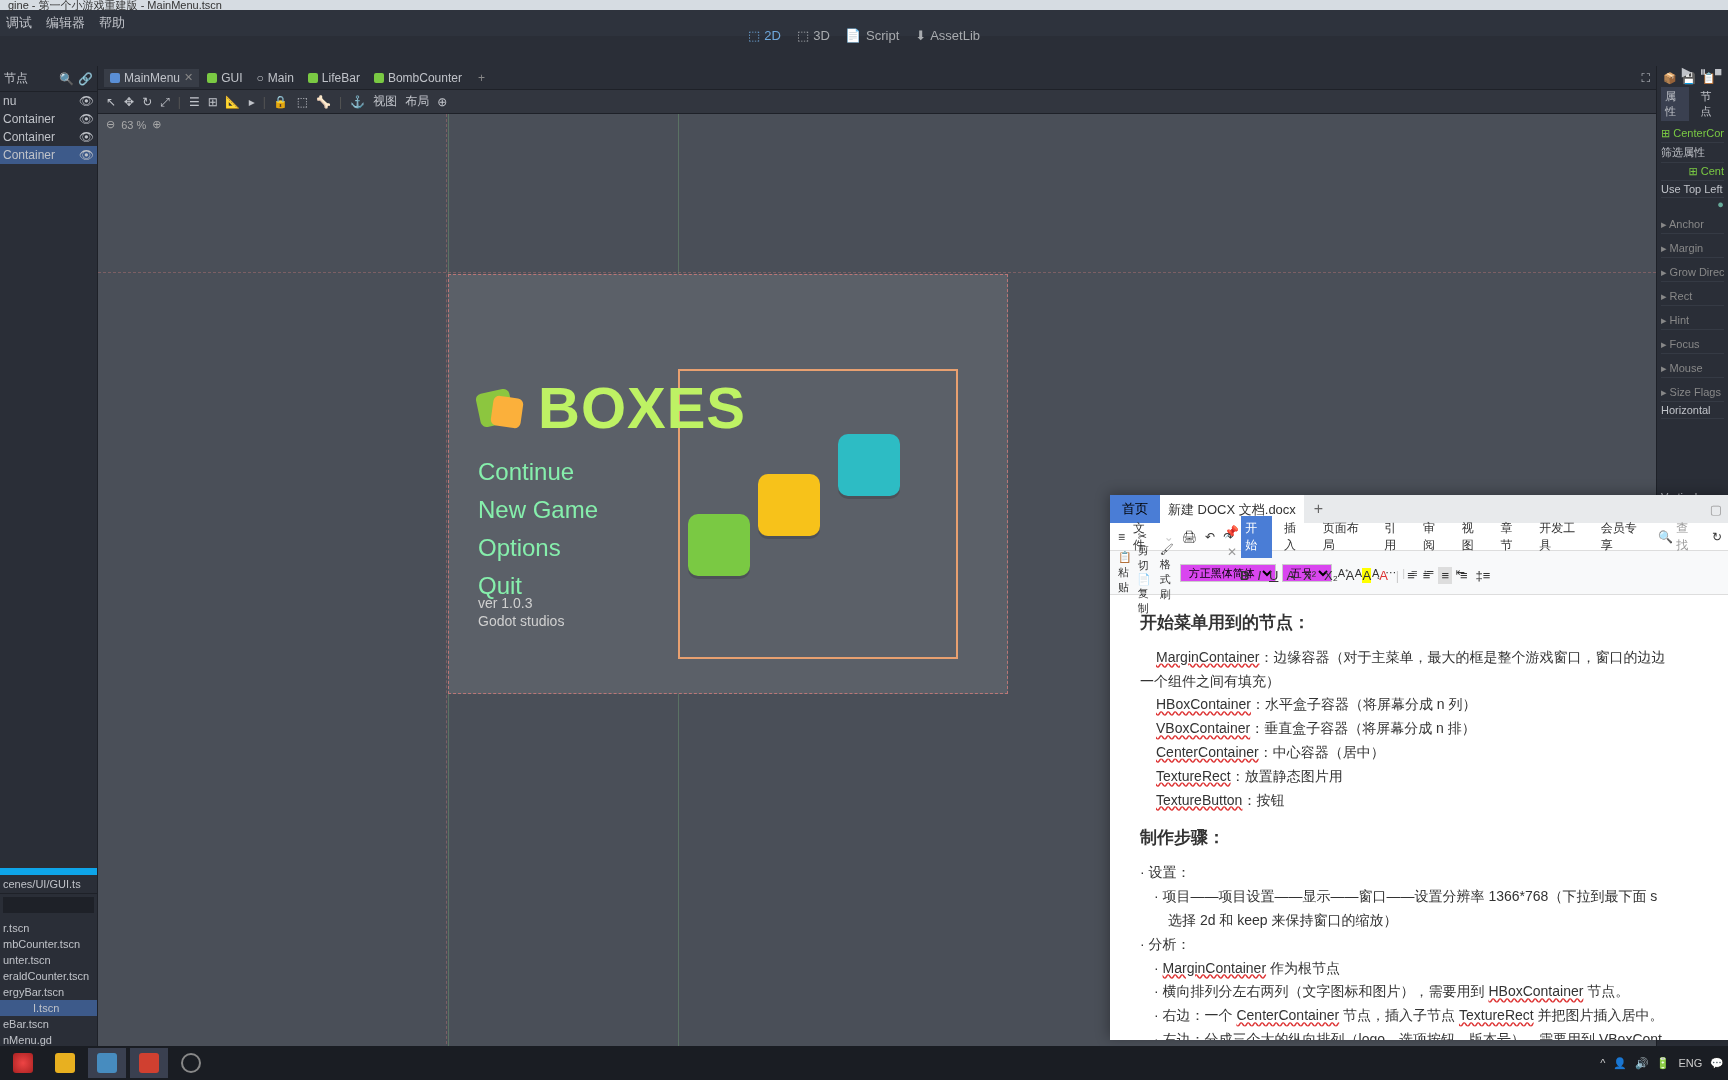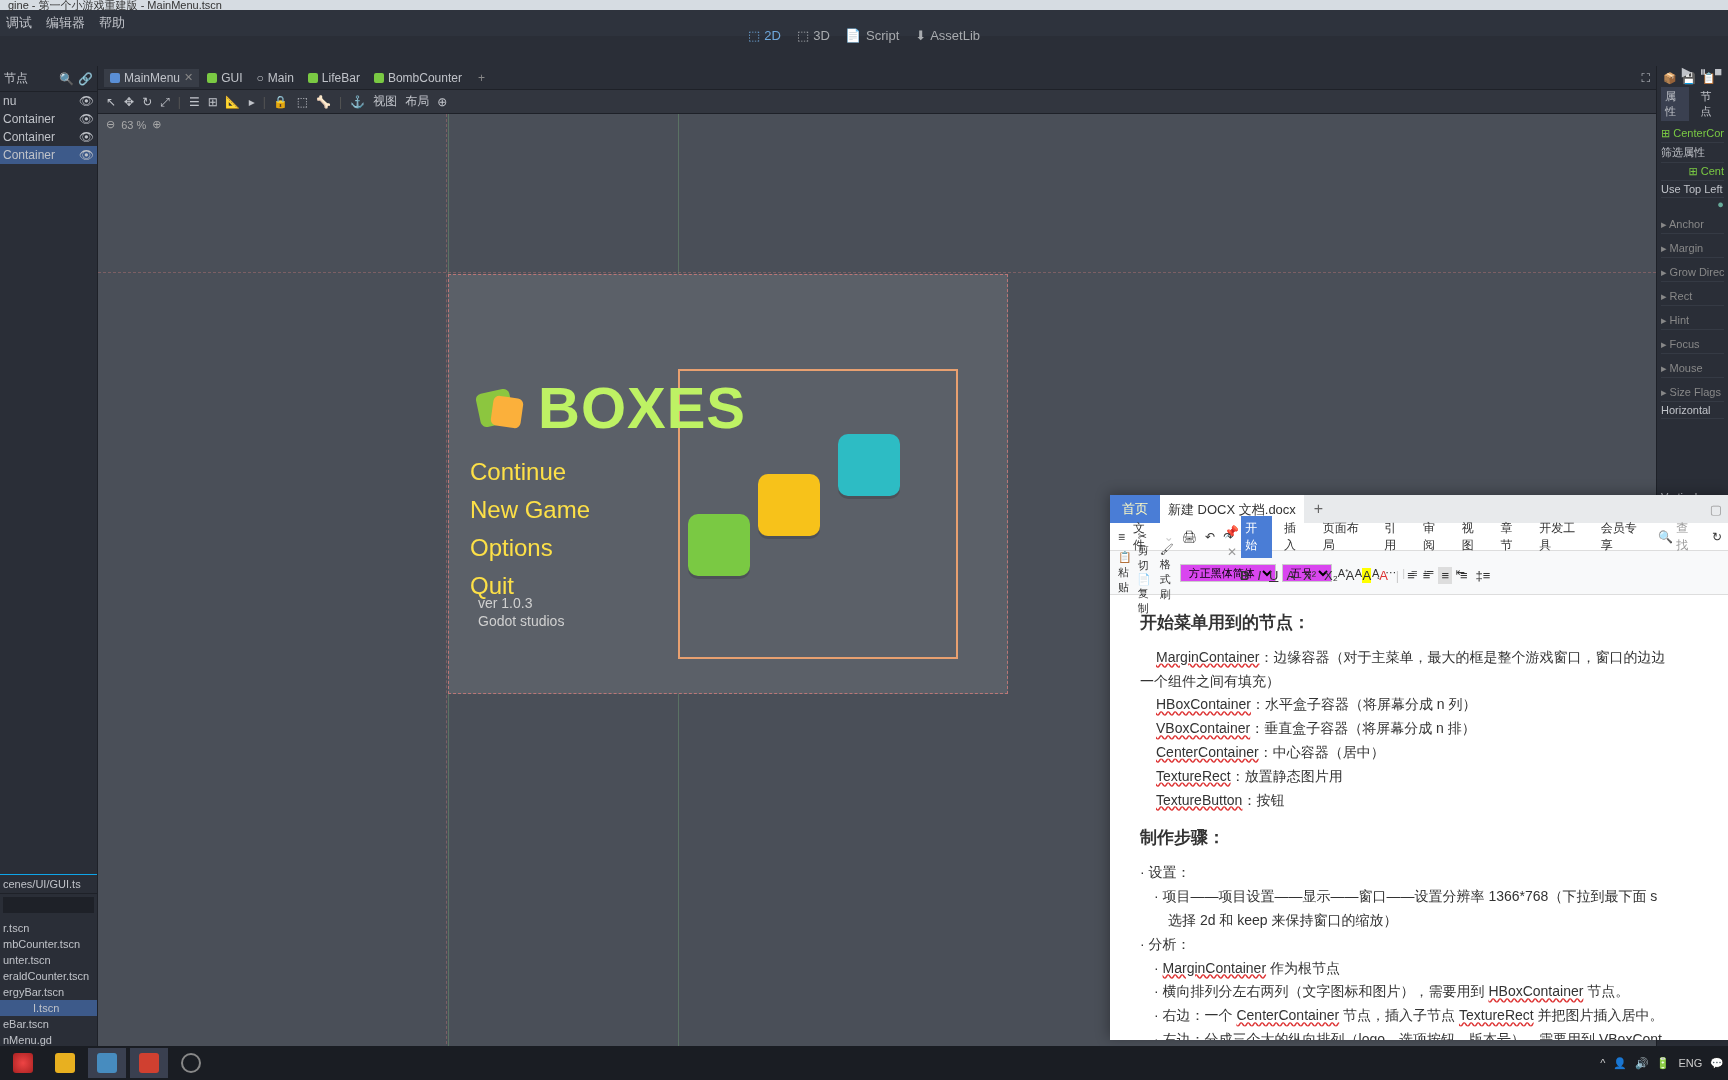--- a/index.html
+++ b/index.html
@@ -11,21 +11,21 @@
 .ws-center{position:absolute;left:50%;transform:translateX(-50%);top:-8px;display:flex;gap:16px;align-items:center;}
 .ws-btn{display:flex;align-items:center;gap:4px;font-size:13px;color:#a8abaf;}
 .ws-btn.active{color:#6fa8dc;}
 .topicons{position:absolute;right:6px;top:28px;display:flex;gap:8px;}
 .columns{display:flex;height:calc(100% - 66px);margin-top:30px;}
 .left{width:98px;background:#2a2e37;border-right:1px solid #1e2128;display:flex;flex-direction:column;}
 .scene-head{height:26px;display:flex;align-items:center;justify-content:space-between;padding:0 4px;border-bottom:1px solid #1e2128;font-size:12px;}
 .tree{flex:0 0 auto;font-size:12px;}
 .tree .node{height:18px;display:flex;align-items:center;justify-content:space-between;padding:0 3px;}
 .tree .node.sel{background:#3d5a8a;}
-.fsys{margin-top:auto;border-top:1px solid #0ea5e9;font-size:12px;}
+.fsys{margin-top:auto;border-top:7px solid #0ea5e9;font-size:12px;}
 .fsys .fhead{padding:3px;border-bottom:1px solid #1e2128;font-size:11px;}
 .fsys .search{padding:3px;}
 .fsys .search input{width:100%;background:#1e2128;border:none;color:#aaa;height:16px;font-size:11px;}
 .fsys .flist{max-height:210px;overflow:hidden;}
 .fsys .fitem{padding:2px 3px;font-size:11px;white-space:nowrap;overflow:hidden;}
 .fsys .fitem.sel{background:#3d5a8a;padding-left:33px;}
 .center{flex:1;display:flex;flex-direction:column;background:#383d47;}
 .scenetabs{height:24px;background:#2a2e37;display:flex;align-items:center;gap:2px;padding-left:6px;border-bottom:1px solid #1e2128;font-size:12px;}
 .stab{display:flex;align-items:center;gap:4px;padding:2px 6px;}
 .stab.active{background:#383d47;}
@@ -34,42 +34,42 @@
 .toolbar2d{height:24px;background:#32363f;display:flex;align-items:center;gap:8px;padding:0 8px;border-bottom:1px solid #1e2128;font-size:12px;}
 .viewport{flex:1;position:relative;background:#4a4f58;overflow:hidden;}
 .vp-overlay{position:absolute;top:4px;left:8px;display:flex;align-items:center;gap:6px;font-size:11px;color:#aaa;}
 .designarea{position:absolute;left:350px;top:160px;width:560px;height:420px;background:#5b6068;border:1px dashed #b77;}
 .sel-rect{position:absolute;left:580px;top:255px;width:280px;height:290px;border:2px solid #e8a070;}
 .game-title{position:absolute;left:380px;top:260px;display:flex;align-items:center;gap:10px;}
 .logo-icon{width:50px;height:50px;position:relative;}
 .lb1{position:absolute;width:34px;height:34px;background:#8cc63f;border-radius:6px;left:0;top:8px;transform:rotate(-12deg);}
 .lb2{position:absolute;width:30px;height:30px;background:#fbb03b;border-radius:6px;left:14px;top:14px;transform:rotate(8deg);}
 .game-title h1{font-size:58px;font-weight:900;color:#bef264;letter-spacing:1px;text-align:right;}
-.menu-items{position:absolute;left:372px;top:340px;color:#fde047;font-size:24px;line-height:1.5;}
+.menu-items{position:absolute;left:380px;top:340px;color:#86efac;font-size:24px;line-height:1.5;}
 .menu-items div{margin-bottom:2px;}
 .ver{position:absolute;left:380px;top:480px;font-size:14px;color:#d0d0d0;line-height:1.3;}
 .box{position:absolute;border-radius:10px;width:62px;height:62px;box-shadow:0 3px 0 rgba(0,0,0,.15);}
 .bx-cyan{background:#2dbcc4;left:740px;top:320px;}
 .bx-yellow{background:#f7c21a;left:660px;top:360px;}
 .bx-green{background:#7ac943;left:590px;top:400px;}
 .bottombar{height:26px;background:#2a2e37;display:flex;align-items:center;gap:14px;padding:0 10px;font-size:12px;border-top:1px solid #1e2128;}
 .bottombar .warn{color:#e0b040;}
 .right{width:72px;background:#2a2e37;border-left:1px solid #1e2128;font-size:11px;padding:4px;}
 .right .rtab{display:flex;gap:8px;margin-bottom:4px;}
 .right .rtab span{padding:2px 4px;}
 .right .rtab .active{background:#3a4050;}
 .right .rrow{padding:2px 0;border-bottom:1px solid #353a44;white-space:nowrap;overflow:hidden;}
 .right .section{margin-top:6px;color:#888;}
 .inspector-head{display:flex;gap:6px;padding:2px;}
 
 
 .wps{position:absolute;left:1110px;top:495px;width:620px;height:545px;background:#fff;color:#333;box-shadow:-2px -2px 12px rgba(0,0,0,.3);font-size:13px;}
 .wps-titlebar{height:28px;background:#e8eaec;display:flex;align-items:center;}
 .wps-tab{display:flex;align-items:center;height:28px;}
-.wps-tab.home{background:#4a7dd6;color:#fef9c3;padding:0 12px;}
+.wps-tab.home{background:#4a7dd6;color:#000000;padding:0 12px;}
 .wps-tab.doc{background:#fff;padding:0 8px;display:flex;align-items:center;gap:6px;flex-direction:column;}
 .wps-tab .wicon{width:14px;height:14px;background:#4a7dd6;border-radius:2px;}
 .wps-tab .dclose{color:#999;font-size:12px;}
 .wps-newtab{padding:0 10px;color:#666;font-size:16px;}
 .wps-ribbon{height:28px;background:#fff;border-bottom:1px solid #ddd;display:flex;align-items:center;gap:8px;padding:0 8px;font-size:12px;}
 .wps-ribbon .rtab{padding:4px 4px;}
 .wps-ribbon .rtab.active{background:#4a7dd6;color:#fff;}
 .wps-ribbon .srch{margin-left:auto;display:flex;align-items:center;gap:3px;color:#999;}
 .wps-tools{height:44px;background:#f8f9fa;border-bottom:1px solid #ddd;display:flex;align-items:center;gap:6px;padding:0 8px;font-size:11px;}
 .wps-tools .grp{display:flex;flex-direction:column;align-items:center;gap:1px;}

